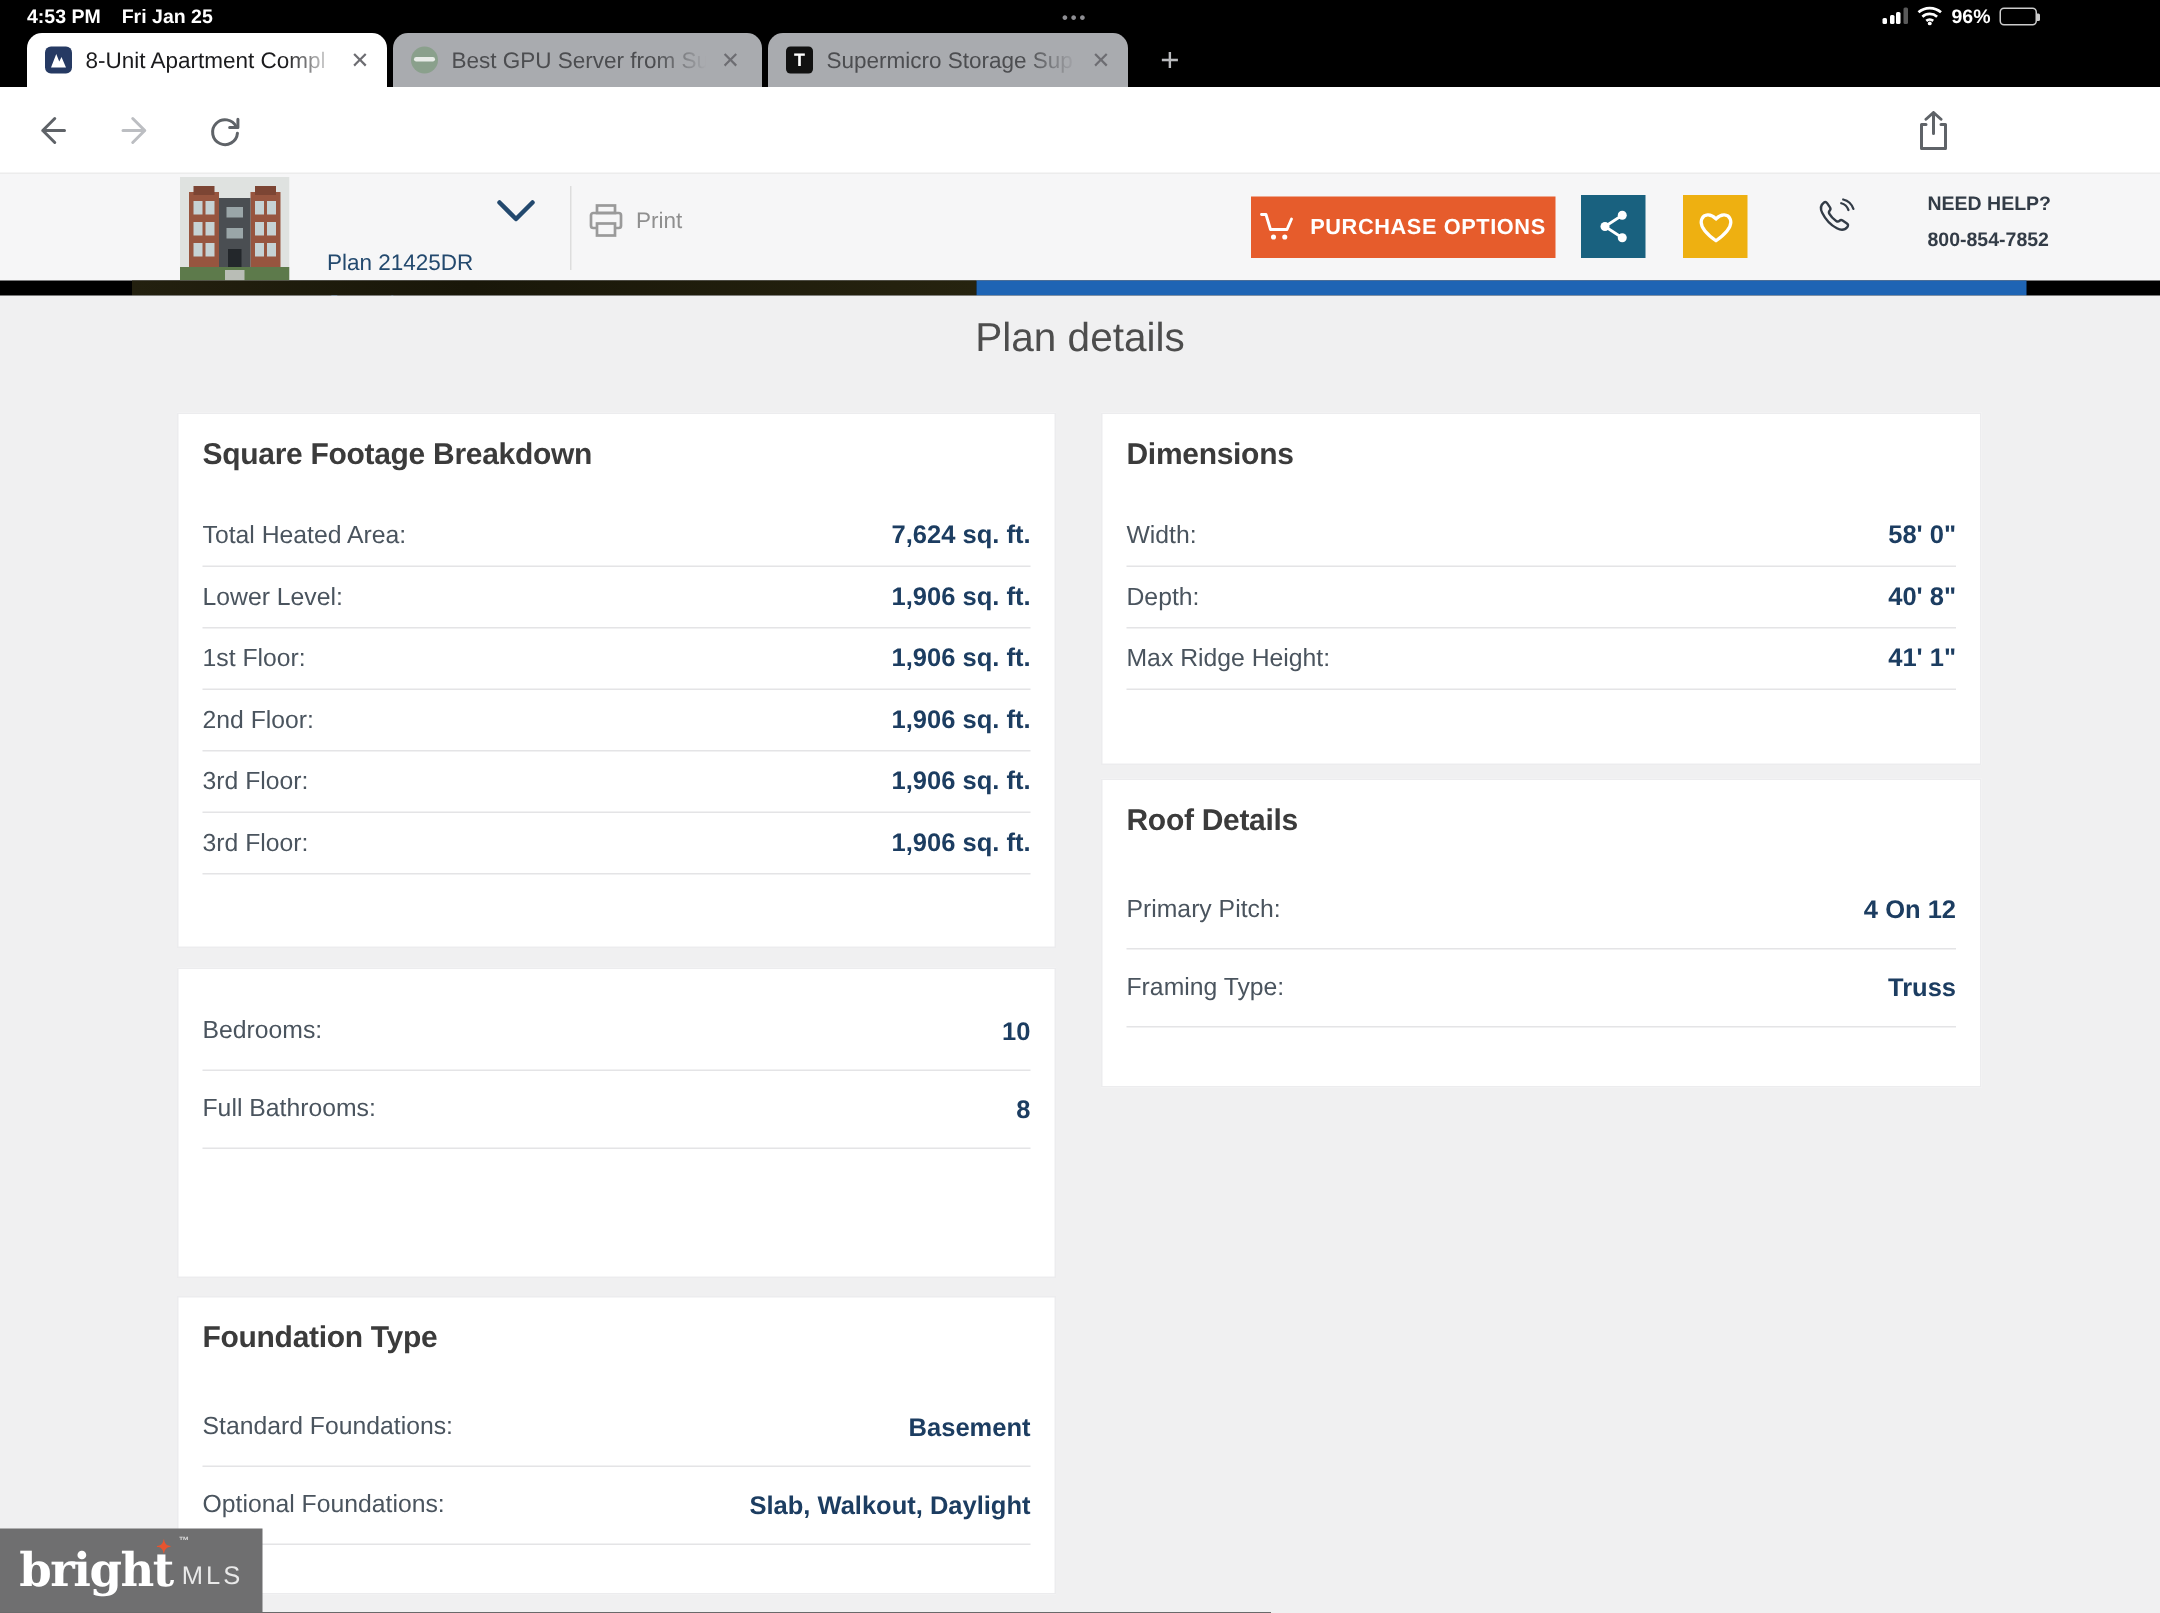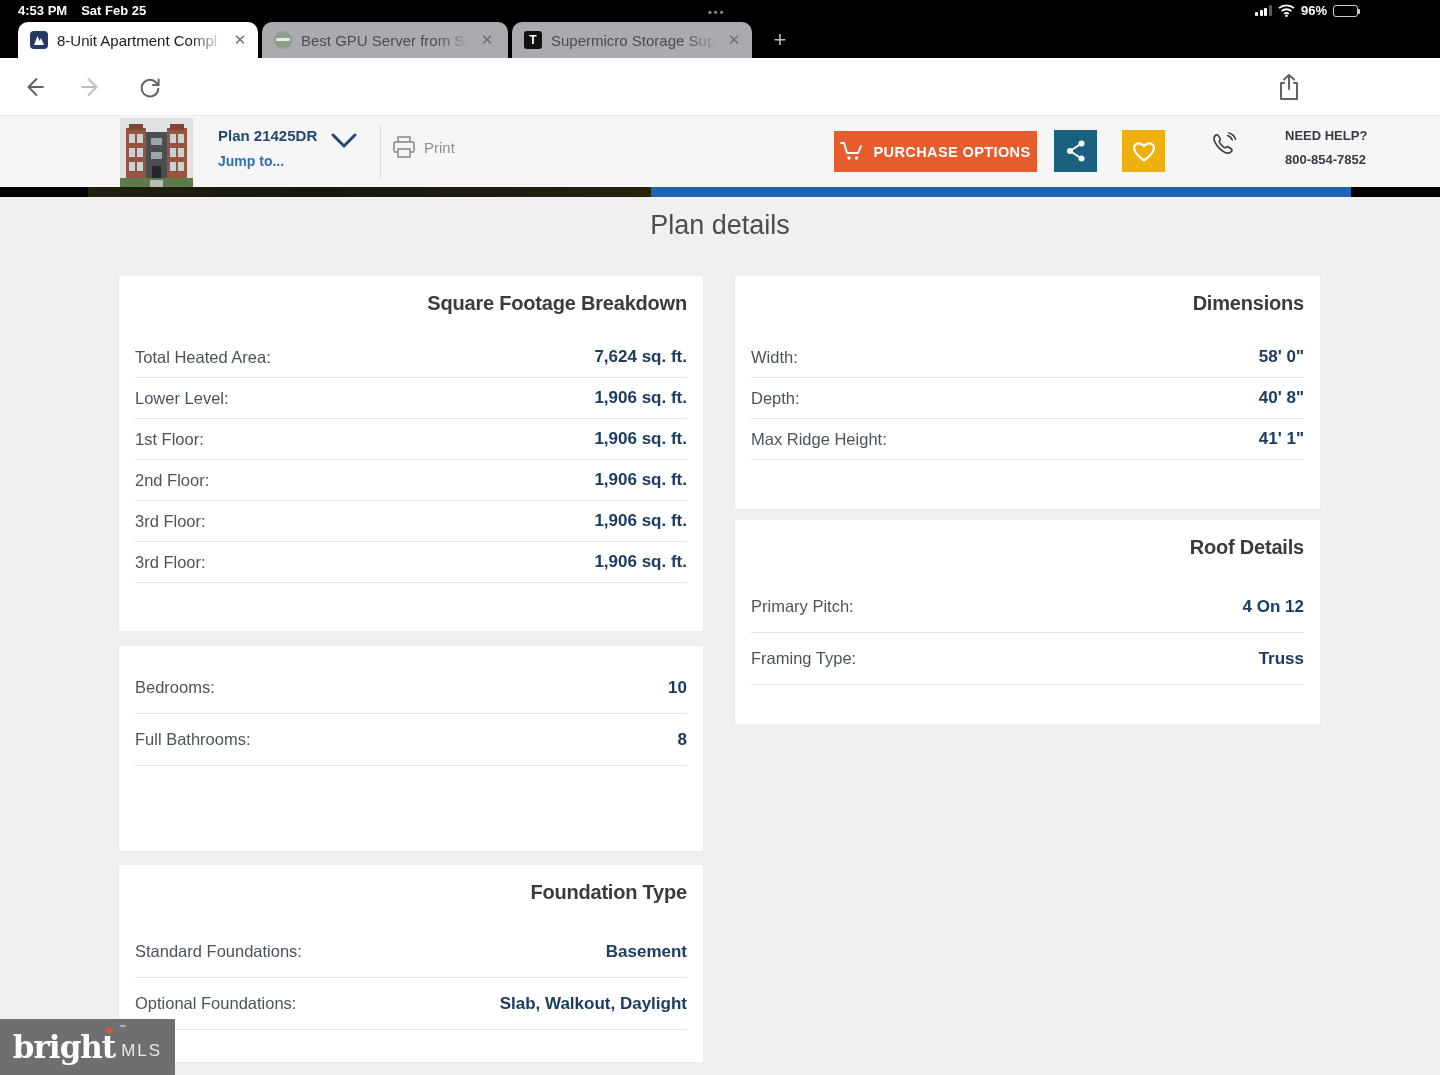--- a/index.html
+++ b/index.html
@@ -46,21 +46,21 @@
   .lock { margin-right:6px; display:flex; }
   .tabcount { position:absolute; left:1334px; top:73px; width:27px; height:27px; border:2px solid #5f6368; border-radius:7px;
     color:#5f6368; font-size:13px; font-weight:700; display:flex; align-items:center; justify-content:center; }
   .menu-dots { position:absolute; left:1390px; top:72px; width:34px; height:30px; color:#5f6368; font-size:21px; font-weight:700;
     display:flex; align-items:center; justify-content:center; letter-spacing:1px; }
 
   
   .siteheader { position:absolute; left:0; top:116px; width:1440px; height:71px; background:#f6f6f7; }
   .thumb { position:absolute; left:120px; top:2px; width:73px; height:69px; }
   .plan-block { position:absolute; left:218px; top:11px; }
-  .plan-title { font-size:15px; font-weight:700; color:#23496e; }
+  .plan-title { font-size:15px; font-weight:400; color:#23496e;margin-top:40px; }
   .jump-link { font-size:14px; font-weight:700; color:#2f6fb4; margin-top:9px; }
   .chev { position:absolute; left:330px; top:16px; }
   .vdiv { position:absolute; left:380px; top:8px; width:1px; height:56px; background:#ddd; }
   .print-wrap { position:absolute; left:392px; top:20px; display:flex; align-items:center; gap:8px; color:#8f8f8f; font-size:15px; }
   .buy-btn { position:absolute; left:834px; top:15px; width:203px; height:41px; background:#e65c2c; color:#fff; border:none;
     font-family:"Liberation Sans",sans-serif; font-size:14.5px; font-weight:700; letter-spacing:.4px;
     display:flex; align-items:center; justify-content:center; gap:9px; cursor:pointer; }
   .sq-btn { position:absolute; top:14px; width:43px; height:42px; border:none; display:flex; align-items:center; justify-content:center; cursor:pointer; }
   .share-sq { left:1054px; background:#19617f; }
   .heart-sq { left:1122px; background:#eeb011; }
@@ -71,21 +71,21 @@
 
   
   .strip-dark { position:absolute; left:88px; top:187px; width:563px; height:10px;
     background:linear-gradient(90deg,#23200f,#191709 40%,#26230f); }
   .strip-blue { position:absolute; left:651px; top:187px; width:700px; height:10px; background:#1e64b4; }
 
   
   .page { position:absolute; left:0; top:197px; width:1440px; height:878px; background:#f0f0f1; }
   .page-title { position:absolute; left:0; top:13px; width:1440px; text-align:center; font-size:27px; color:#4d4d4d; }
 
-  .card { position:absolute; background:#fff; border:1px solid #ececee; padding:16px 16px 0 16px; overflow:hidden;text-align:right; }
+  .card { position:absolute; background:#fff; border:1px solid #ececee; padding:16px 16px 0 16px; overflow:hidden; }
   .card h3 { font-size:20px; font-weight:700; color:#3b3b3b; letter-spacing:-.2px; margin-bottom:22px; }
   .row { display:flex; justify-content:space-between; align-items:center; border-bottom:1px solid #e4e4e6;gap:16px; }
   .card.compact .row { height:41px; }
   .card.loose .row { height:52px; }
   .lbl { font-size:16.5px; color:#4a545e; }
   .val { font-size:17px; font-weight:700; color:#1c3d61; }
 
   .card-sqft   { left:118px; top:78px;  width:586px; height:357px; }
   .card-beds   { left:118px; top:448px; width:586px; height:207px; }
   .card-found  { left:118px; top:667px; width:586px; height:199px; }
@@ -101,21 +101,21 @@
   .wm .suffix { font-size:17px; letter-spacing:2px; color:#e9e9e9; margin-top:8px; }
 
   svg { display:block; }
 </style>
 </head>
 <body>
 
 <div class="statusbar">
   <div class="sb-left">
     <span>4:53 PM</span>
-    <span>Sat Feb 25</span>
+    <span>Fri Jan 25</span>
   </div>
   <div class="sb-dots">•••</div>
   <div class="sb-right">
     <span class="sig">
         <i></i>
         <i></i>
         <i></i>
         <i></i>
       </span>
     <span>

